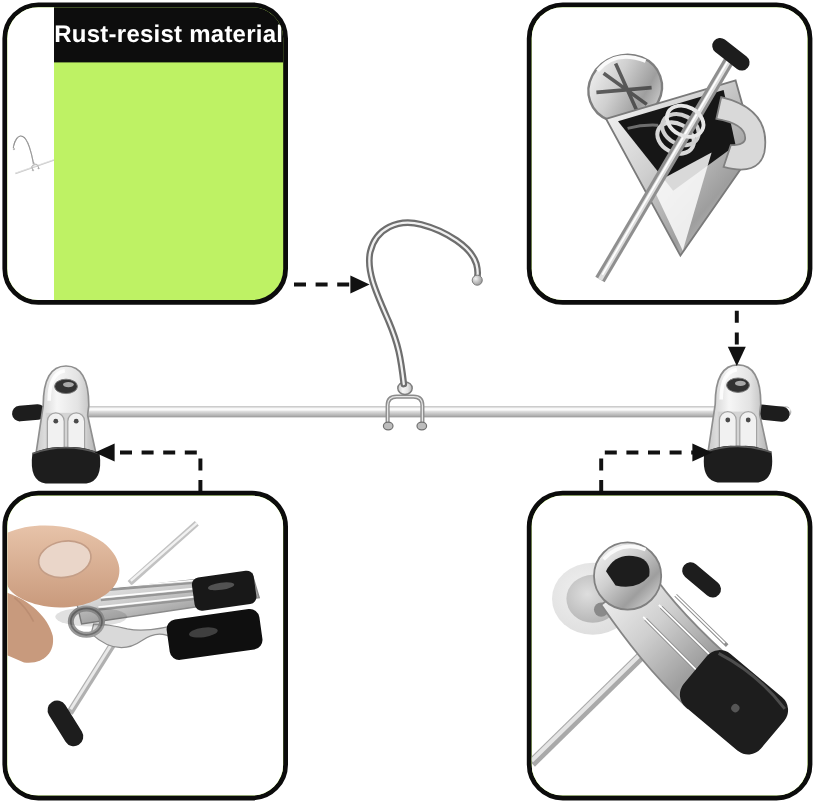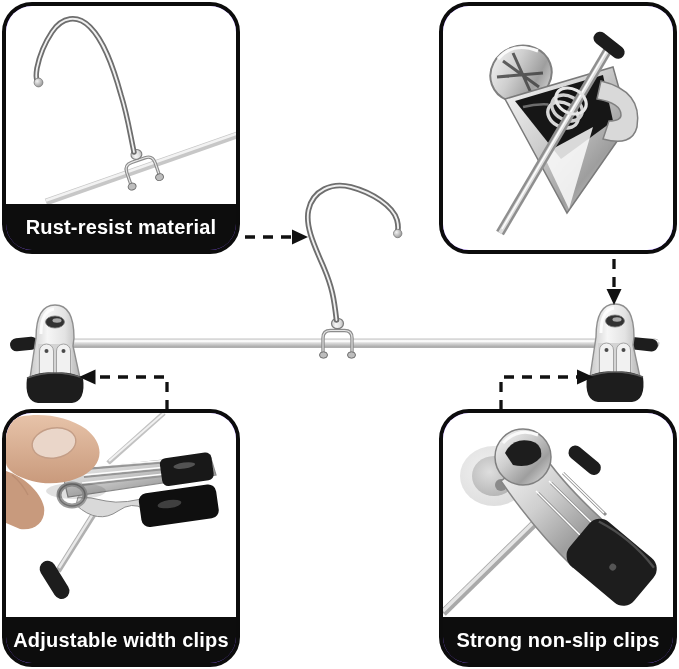--- a/index.html
+++ b/index.html
@@ -3,23 +3,23 @@
 <meta charset="utf-8">
 <style>
   :root{
     --background:#ffffff; --box-border:#0c0c0c; --label-background:#0d0d0d;
     --label-text:#ffffff; --arrow:#111111; --rubber-black:#1d1d1d; --skin:#dcb49a;
   }
   html,body{margin:0;padding:0;background:var(--background);}
   .canvas{position:relative;width:679px;height:669px;background:var(--background);
     font-family:"Liberation Sans",sans-serif;overflow:hidden;}
   .overlay{position:absolute;left:0;top:0;width:679px;height:669px;z-index:1;pointer-events:none;}
-  .callout{position:absolute;box-sizing:border-box;width:238px;background:#8b5cf6;
+  .callout{position:absolute;box-sizing:border-box;width:238px;background:#bef264;
     border:4px solid var(--box-border);border-radius:30px;overflow:hidden;
-    display:flex;flex-direction:column;z-index:2;}
+    display:flex;flex-direction:row;z-index:2;}
   .callout.tl{left:2px;top:2px;height:252px;}
   .callout.tr{left:439px;top:2px;height:252px;}
   .callout.bl{left:2px;top:409px;height:258px;}
   .callout.br{left:439px;top:409px;height:258px;}
   .photo{flex:1;background:#fff;position:relative;}
   .photo svg{display:block;width:100%;height:100%;}
   .labelbar{height:46px;flex:0 0 46px;background:var(--label-background);
     display:flex;align-items:center;justify-content:center;}
   .labelbar span{color:var(--label-text);font-size:20px;font-weight:700;
     letter-spacing:.2px;white-space:nowrap;}
@@ -200,23 +200,20 @@
           <ellipse cx="182" cy="54" rx="11" ry="3" fill="#ffffff" opacity="0.25"></ellipse>
           <ellipse cx="162" cy="90" rx="12" ry="4" fill="#ffffff" opacity="0.2"></ellipse>
         </g>
         <ellipse cx="70" cy="78" rx="30" ry="8" fill="#000000" opacity="0.12"></ellipse>
         <path d="M0,8 C22,-2 58,0 80,16 C94,27 98,42 88,54 C76,68 48,74 26,68 C10,64 0,56 0,50 Z" fill="url(#gSkin)"></path>
         <ellipse cx="48" cy="30" rx="22" ry="15" transform="rotate(-10 48 30)" fill="#ead6c9" stroke="#c49e87" stroke-width="1.4"></ellipse>
         <path d="M0,58 C18,64 34,78 38,94 C40,108 30,118 14,116 L0,110 Z" fill="#c89a7d"></path>
         <path d="M6,62 Q16,70 22,82" stroke="#b3856a" stroke-width="1.4" fill="none" opacity="0.6"></path>
       </svg>
     </div>
-    <div class="labelbar">
-      <span>Adjustable width clips</span>
-    </div>
   </div>
 
   <div class="callout br">
     <div class="photo">
       <svg viewBox="0 0 230 204">
         <ellipse cx="51" cy="63" rx="34" ry="30" fill="url(#gDisc)" opacity="0.45"></ellipse>
         <ellipse cx="51" cy="63" rx="22" ry="20" fill="url(#gDisc)"></ellipse>
         <circle cx="58" cy="72" r="6" fill="#8a8a8a"></circle>
         <path d="M0,200 L96,106" stroke="#a9a9a9" stroke-width="8"></path>
         <path d="M0,198 L95,105" stroke="#e5e5e5" stroke-width="3.4"></path>
@@ -229,18 +226,15 @@
         <circle cx="80" cy="44" r="28" fill="url(#gChrome)" stroke="#808080" stroke-width="1.5"></circle>
         <path d="M62,40 Q70,24 88,28 Q100,31 98,44 Q88,56 70,52 Z" fill="#1d1d1d"></path>
         <path d="M60,30 Q75,14 95,22" stroke="#fafafa" stroke-width="3" fill="none"></path>
         <g transform="rotate(40 168 150)">
           <rect class="rubber" x="126" y="120" width="84" height="58" rx="14"></rect>
           <path d="M132,126 Q168,118 204,126" stroke="#4d4d4d" stroke-width="2.4" fill="none"></path>
           <circle cx="172" cy="152" r="3.4" fill="#555555"></circle>
         </g>
       </svg>
     </div>
-    <div class="labelbar">
-      <span>Strong non-slip clips</span>
-    </div>
   </div>
 
 </div>
 
 </body></html>

